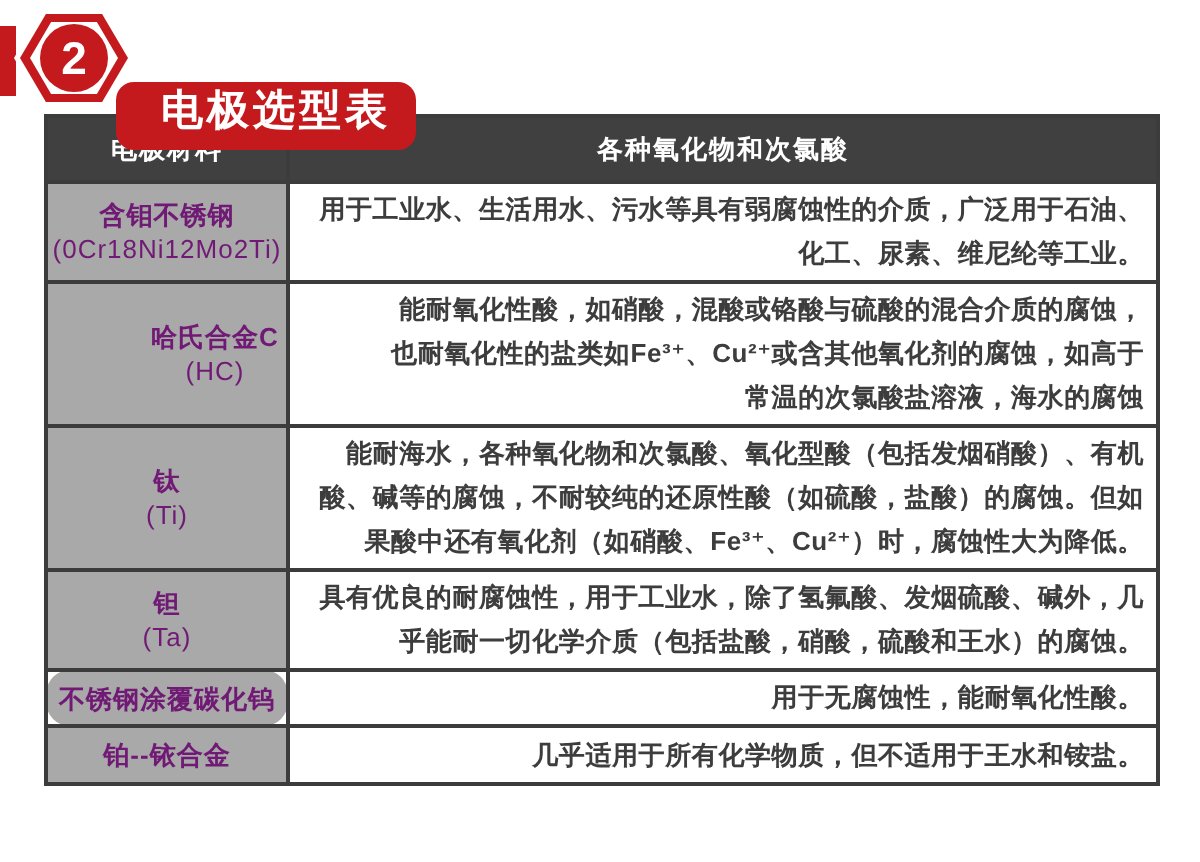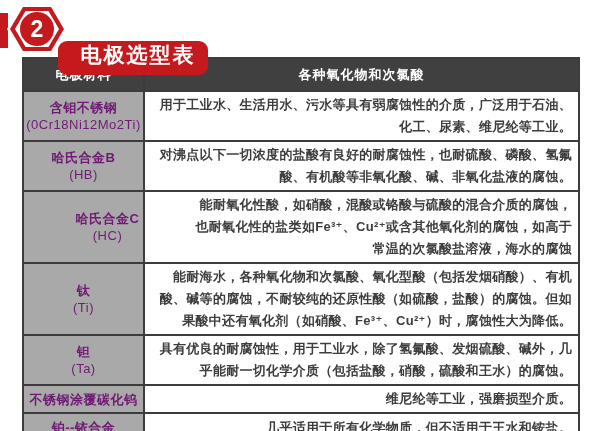--- a/index.html
+++ b/index.html
@@ -78,21 +78,21 @@
     font-size: 13px; font-weight: bold;
     vertical-align: middle; text-align: right;
     line-height: 22px; padding: 2px 6px 2px 9px;
     letter-spacing: 0.3px;
   }
   tr.h-r0 td { height: 46px; }
   tr.h-r1 td { height: 44px; }
   tr.h-r2 td { height: 66px; padding-left: 48px; }
   tr.h-r3 td { height: 72px; margin-top: 48px; }
   tr.h-r4 td { height: 44px; }
-  tr.h-r5 td { height: 28px; }
+  tr.h-r5 td { height: 28px; border-radius: 12px; }
   tr.h-r6 td { height: 29px; }
 </style>
 </head>
 <body>
 
 <div class="title-area">
   <div class="ribbon-tail"></div>
   <div class="title-banner">
     <span class="title-text">电极选型表</span>
   </div>
@@ -116,27 +116,20 @@
     <th>电极材料</th>
     <th>各种氧化物和次氯酸</th>
   </tr>
   <tr class="h-r0">
     <td class="mat">
       <span class="mat-name">含钼不锈钢</span>
       <span class="mat-code">(0Cr18Ni12Mo2Ti)</span>
     </td>
     <td class="desc">用于工业水、生活用水、污水等具有弱腐蚀性的介质，广泛用于石油、化工、尿素、维尼纶等工业。</td>
   </tr>
-  <tr class="h-r1">
-    <td class="mat">
-      <span class="mat-name">哈氏合金B</span>
-      <span class="mat-code">(HB)</span>
-    </td>
-    <td class="desc">对沸点以下一切浓度的盐酸有良好的耐腐蚀性，也耐硫酸、磷酸、氢氟酸、有机酸等非氧化酸、碱、非氧化盐液的腐蚀。</td>
-  </tr>
   <tr class="h-r2">
     <td class="mat">
       <span class="mat-name">哈氏合金C</span>
       <span class="mat-code">(HC)</span>
     </td>
     <td class="desc">能耐氧化性酸，如硝酸，混酸或铬酸与硫酸的混合介质的腐蚀，也耐氧化性的盐类如Fe³⁺、Cu²⁺或含其他氧化剂的腐蚀，如高于常温的次氯酸盐溶液，海水的腐蚀</td>
   </tr>
   <tr class="h-r3">
     <td class="mat">
       <span class="mat-name">钛</span>
@@ -149,21 +142,21 @@
       <span class="mat-name">钽</span>
       <span class="mat-code">(Ta)</span>
     </td>
     <td class="desc">具有优良的耐腐蚀性，用于工业水，除了氢氟酸、发烟硫酸、碱外，几乎能耐一切化学介质（包括盐酸，硝酸，硫酸和王水）的腐蚀。</td>
   </tr>
   <tr class="h-r5">
     <td class="mat">
       <span class="mat-name">不锈钢涂覆碳化钨</span>
       <span class="mat-code"></span>
     </td>
-    <td class="desc">维尼纶等工业，强磨损型介质。</td>
+    <td class="desc">用于无腐蚀性，能耐氧化性酸。</td>
   </tr>
   <tr class="h-r6">
     <td class="mat">
       <span class="mat-name">铂--铱合金</span>
       <span class="mat-code"></span>
     </td>
     <td class="desc">几乎适用于所有化学物质，但不适用于王水和铵盐。</td>
   </tr>
 </tbody>
   </table>

